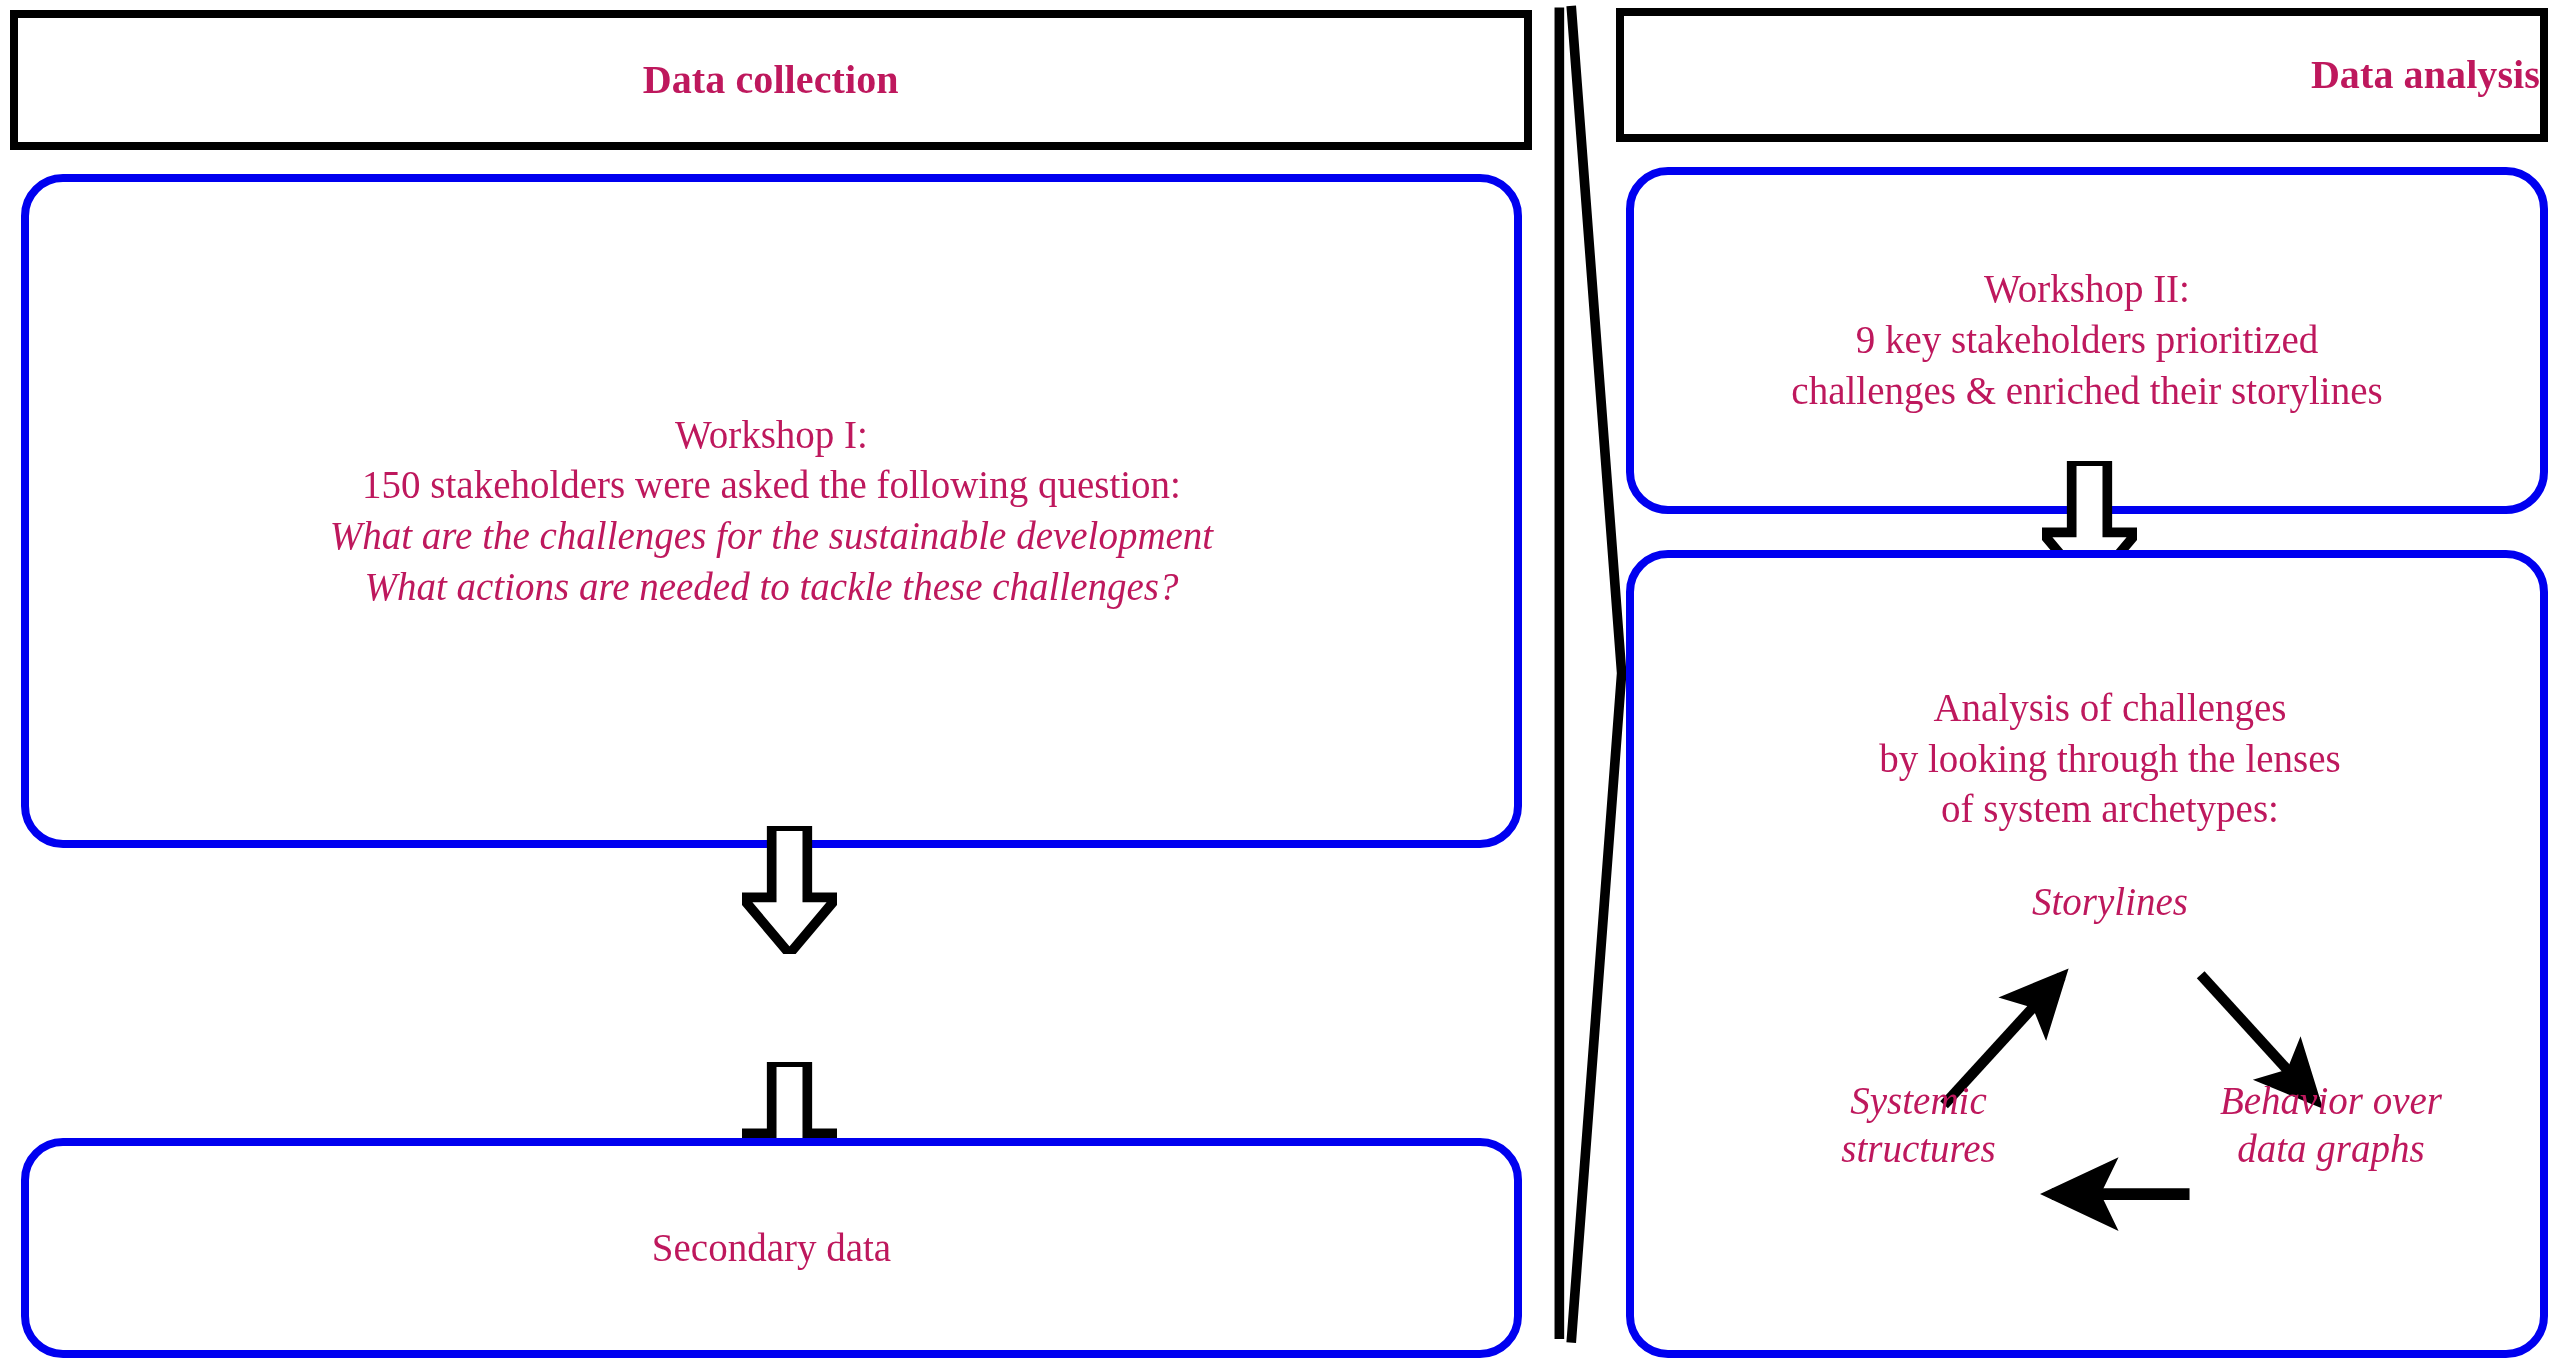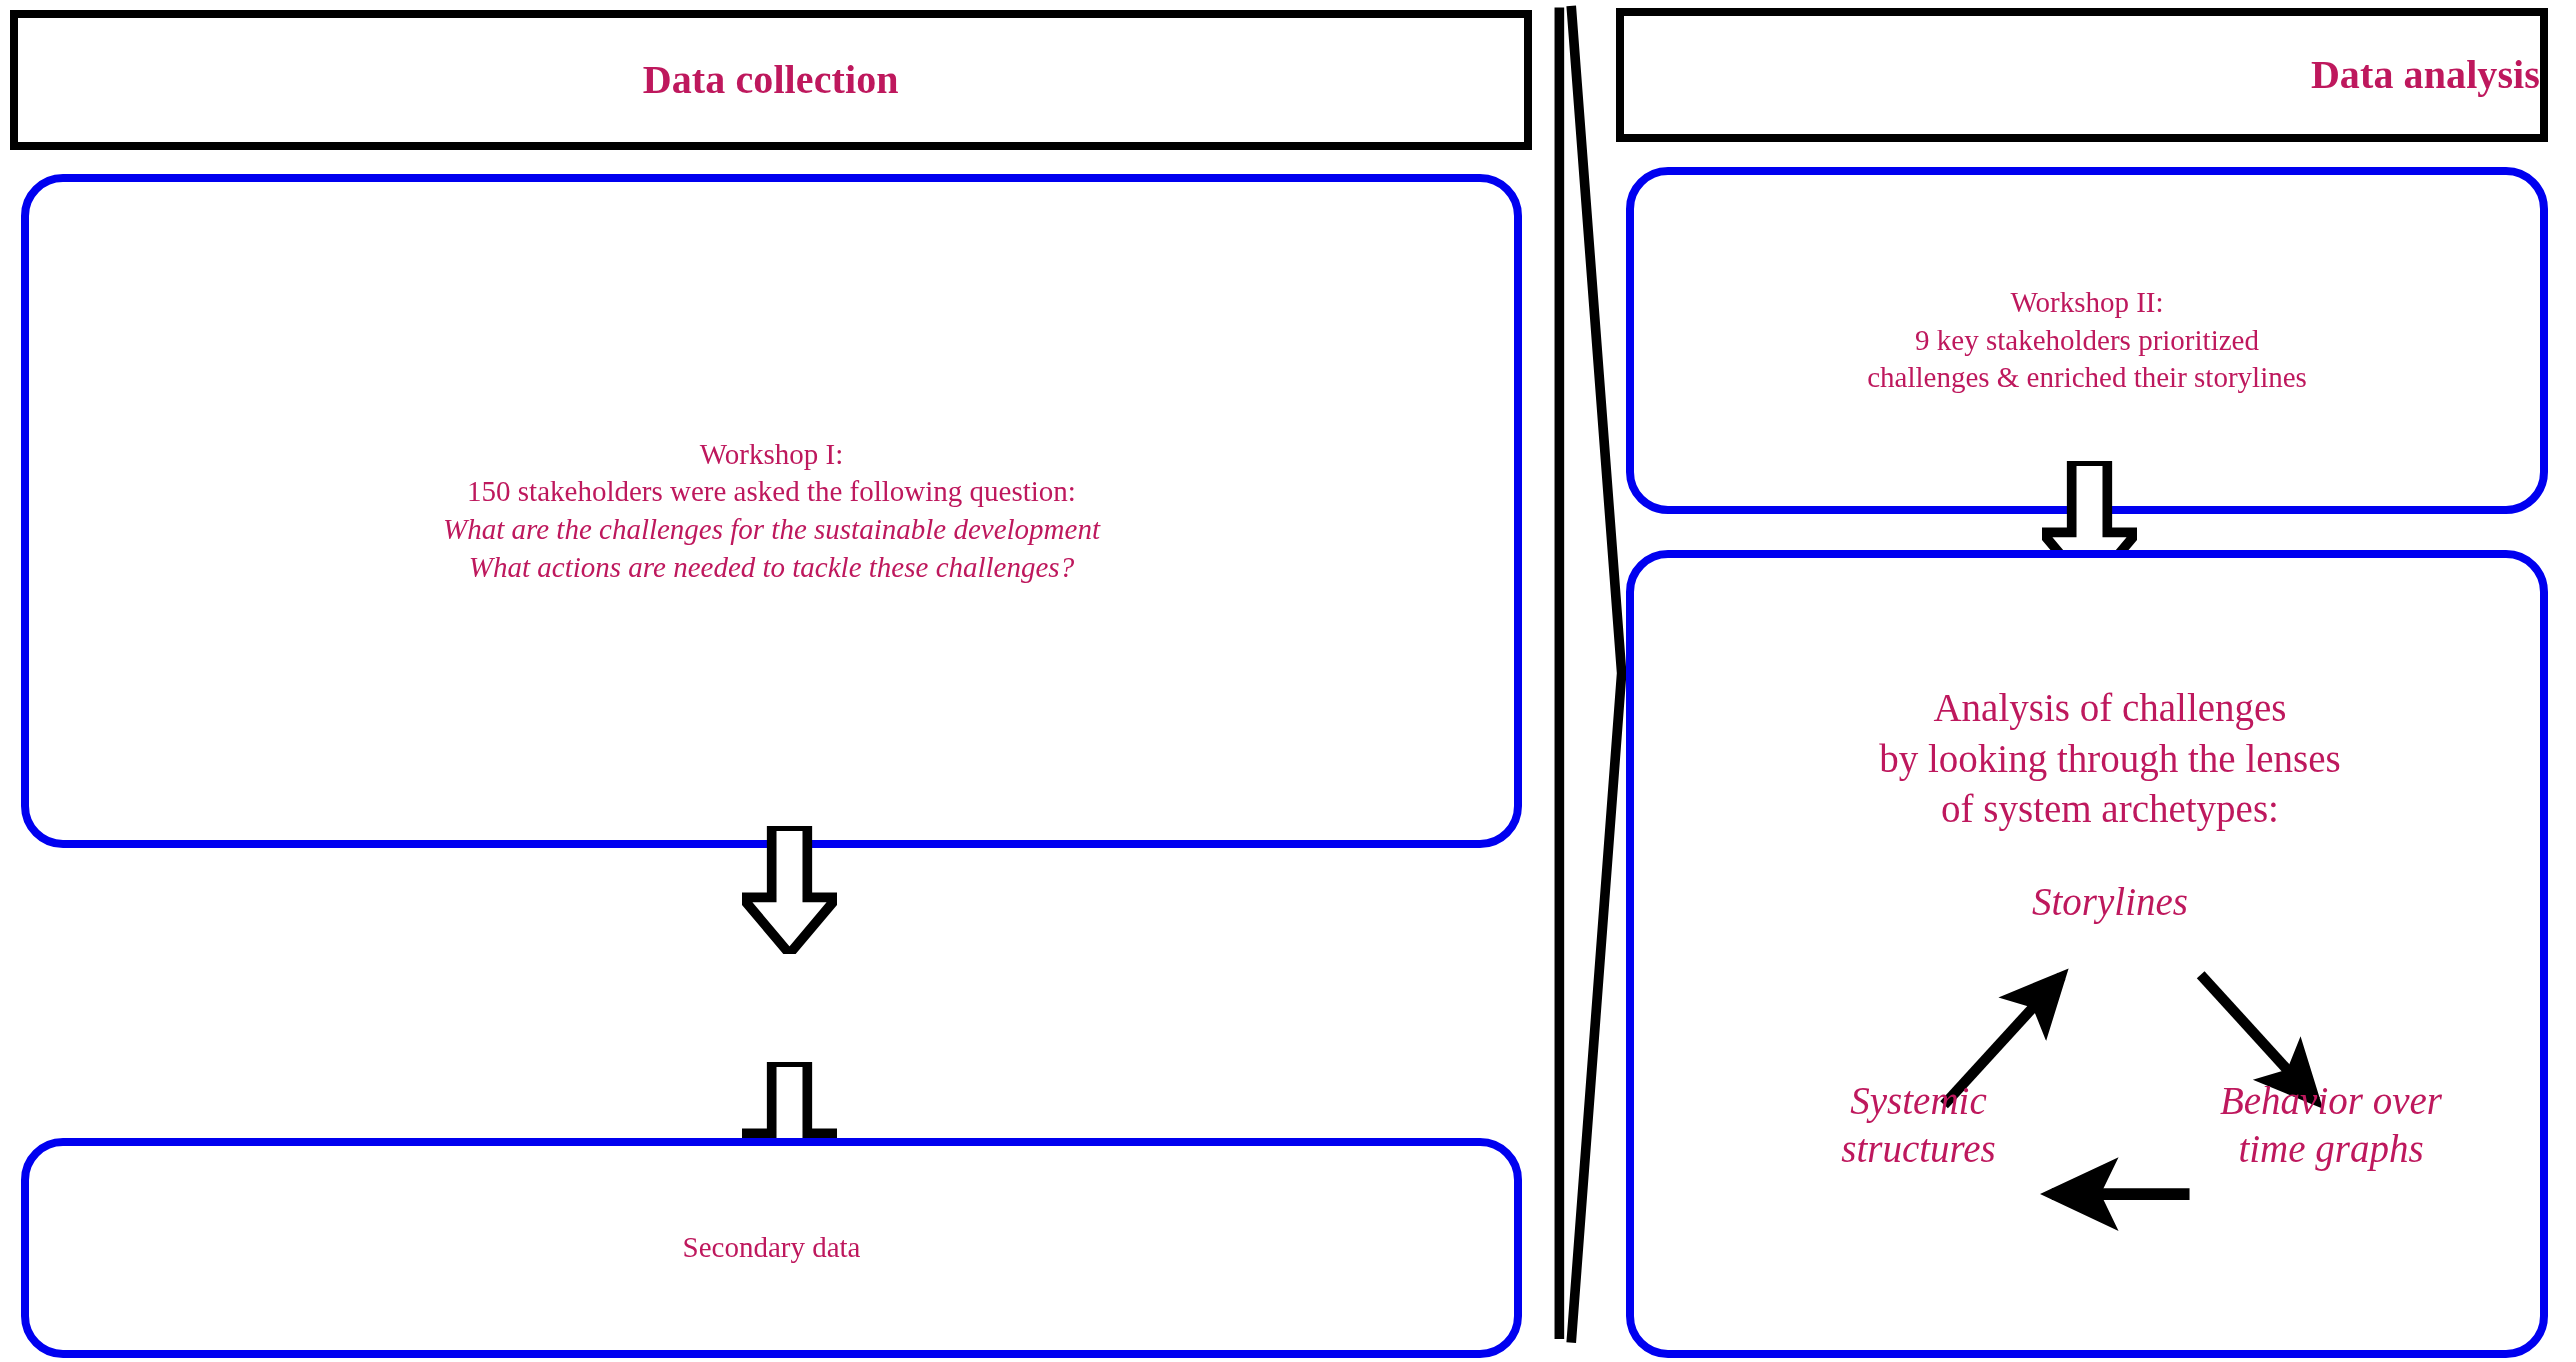--- a/index.html
+++ b/index.html
@@ -53,21 +53,21 @@
     box-sizing: border-box;
     background: #ffffff;
     border: 8.2px solid #0000F0;
     border-radius: 42px;
     display: flex;
     align-items: center;
     justify-content: center;
     text-align: center;
   }
   .blue-box .box-text {
-    font-size: 29px;
+    font-size: 39px;
     line-height: 1.30;
     padding: 0 30px;
   }
   .blue-box .box-text .ital { font-style: italic; display: block; }
   .blue-box .box-text .plain { font-style: normal; display: block; }
 
   #box-workshop-1 { left: 21px;  top: 174px;  width: 1501px; height: 674px; }
   #box-policy     { left: 21px;  top: 903px; width: 1501px; height: 180px; }
   #box-secondary  { left: 21px;  top: 1138px; width: 1501px; height: 220px; }
 
@@ -215,20 +215,20 @@
         <line x1="355" y1="235" x2="513" y2="62" stroke="#000000" stroke-width="14" marker-end="url(#ah)"></line>
       </svg>
 
       <div class="cycle-node" id="node-systemic">
         <span>Systemic</span>
         <span>structures</span>
       </div>
 
       <div class="cycle-node" id="node-behavior">
         <span>Behavior over</span>
-        <span>time graphs</span>
+        <span>data graphs</span>
       </div>
 
     </div>
   </div>
 
 </div>
 
 
 </body></html>

